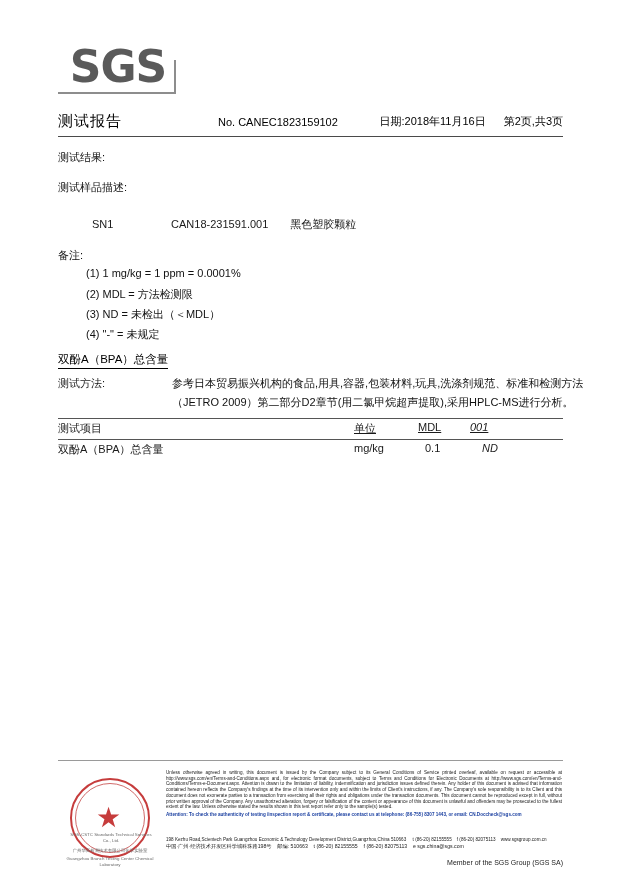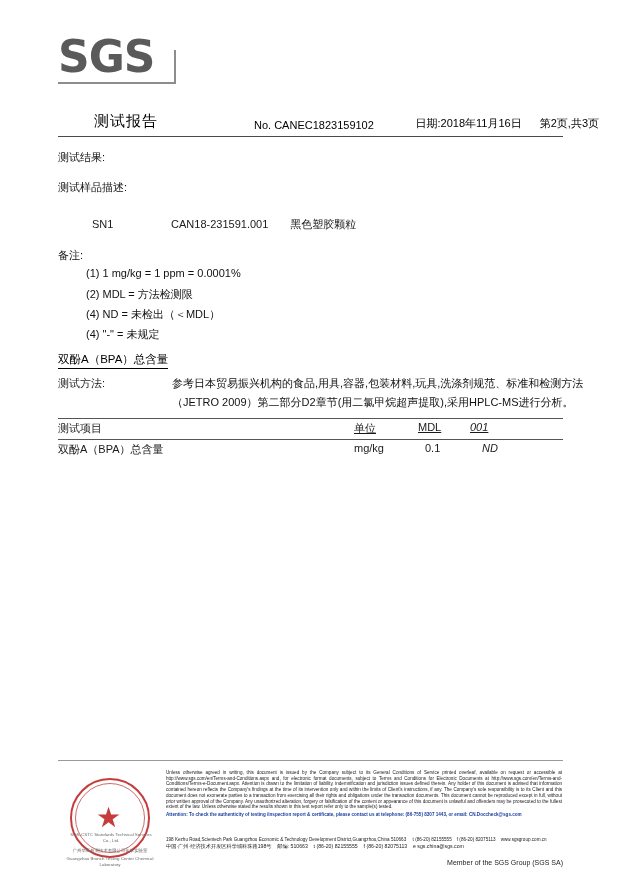--- a/index.html
+++ b/index.html
@@ -19,23 +19,24 @@
     position: relative;
     width: 619px;
     height: 875px;
     background: #fff;
   }
 
   
   .logo-wrap {
     position: absolute;
     left: 58px;
-    top: 34px;
+    top: 44px;
     width: 120px;
     height: 52px;
+    text-align: center;
   }
   .logo-text {
     font-family: "DejaVu Sans", sans-serif;
     font-weight: bold;
     font-size: 44px;
     letter-spacing: -1px;
     color: #5a5a5a;
     line-height: 46px;
   }
   .logo-rule {
@@ -55,22 +56,21 @@
     background: #8d8d8d;
   }
 
   
   .title-row {
     position: absolute;
     left: 58px;
     top: 112px;
     width: 505px;
     display: flex;
-    align-items: flex-end;
-    margin-left: 36px;
+    align-items: center;
   }
   .doc-title {
     font-size: 15px;
     font-weight: normal;
     color: #000;
     letter-spacing: 1px;
     width: 160px;
   }
   .doc-no {
     font-size: 11px;
@@ -338,21 +338,21 @@
 
   <div class="sample-row">
     <span class="col-a">SN1</span>
     <span class="col-b">CAN18-231591.001</span>
     <span class="col-c">黑色塑胶颗粒</span>
   </div>
 
   <div class="tx" style="left:58px; top:248px;">备注:</div>
   <div class="tx" style="left:86px; top:267px;">(1) 1 mg/kg = 1 ppm = 0.0001%</div>
   <div class="tx" style="left:86px; top:287px;">(2) MDL = 方法检测限</div>
-  <div class="tx" style="left:86px; top:307px;">(4) ND = 未检出（＜MDL）</div>
+  <div class="tx" style="left:86px; top:307px;">(3) ND = 未检出（＜MDL）</div>
   <div class="tx" style="left:86px; top:327px;">(4) "-" = 未规定</div>
 
   <div class="underline-head">双酚A（BPA）总含量</div>
 
   <div class="method-label">测试方法:</div>
   <div class="method-p">参考日本贸易振兴机构的食品,用具,容器,包装材料,玩具,洗涤剂规范、标准和检测方法（JETRO 2009）第二部分D2章节(用二氯甲烷超声提取),采用HPLC-MS进行分析。</div>
 
   <div class="res-rule-top"></div>
   <div class="res-head">
     <span class="h-item">测试项目</span>

